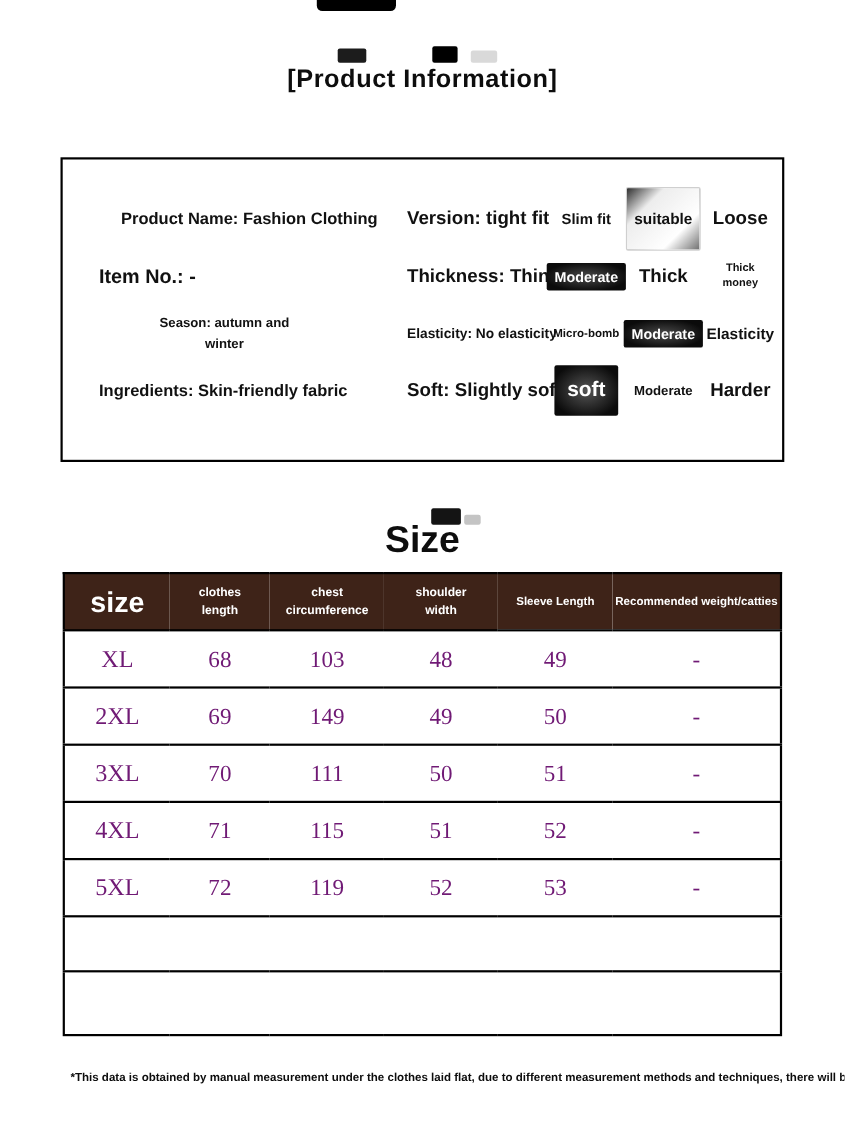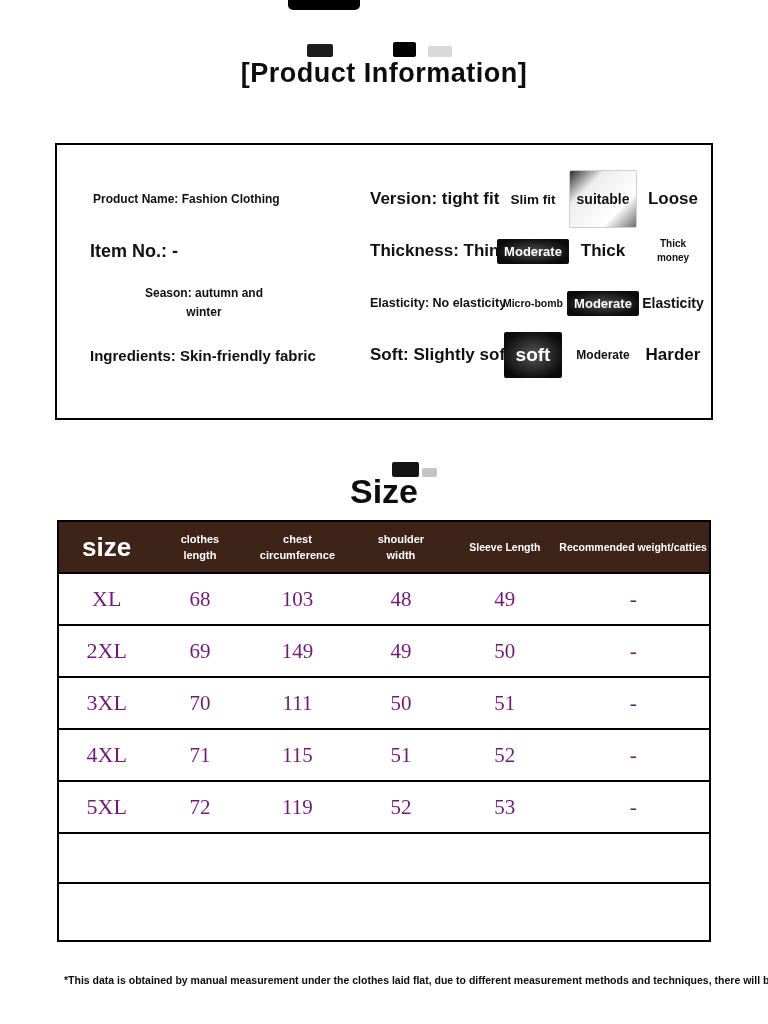--- a/index.html
+++ b/index.html
@@ -19,36 +19,36 @@
   .art-a1       { left:307px; top:44px; width:26px; height:13px; background:#1c1c1c; border-radius:2px; }
   .art-a2       { left:393px; top:42px; width:23px; height:15px; background:#000; border-radius:2px; }
   .art-a3       { left:428px; top:46px; width:24px; height:11px; background:#d9d9d9; border-radius:2px; }
   .art-size1    { left:392px; top:462px; width:27px; height:15px; background:#141414; border-radius:2px; }
   .art-size2    { left:422px; top:468px; width:15px; height:9px;  background:#c4c4c4; border-radius:2px; }
 
   
   .page-title {
     position:absolute; top:58px; left:0; width:768px;
     text-align:center;
-    font-size:27px; font-weight:bold; letter-spacing:0.5px;
+    font-size:23px; font-weight:bold; letter-spacing:0.5px;
     color:#0d0d0d;
   }
 
   
   .info-box {
     position:absolute; left:55px; top:143px;
     width:658px; height:277px;
     border:2px solid #000;
     background:#fff;
   }
   .info-left  { position:absolute; left:0; top:28px; width:313px; }
   .info-right { position:absolute; left:313px; top:28px; width:339px; }
   .info-row { height:52px; display:flex; align-items:center; }
 
-  .li-1 { font-size:12px;   font-weight:bold; padding-left:36px; }
+  .li-1 { font-size:15px;   font-weight:bold; padding-left:53px; }
   .li-2 { font-size:18px;   font-weight:bold; padding-left:33px; }
   .li-3 { font-size:12px;   font-weight:bold; }
   .li-3 .season-wrap { width:122px; margin-left:86px; text-align:center; line-height:1.55; }
   .li-4 { font-size:15px; font-weight:bold; padding-left:33px; }
 
   .attr-title { width:128px; flex-shrink:0; white-space:nowrap; }
   .t-lg { font-size:17px;   font-weight:bold; }
   .t-sm { font-size:12.5px; font-weight:bold; }
   .opt  { width:70px; display:flex; justify-content:center; align-items:center; text-align:center; }
 

